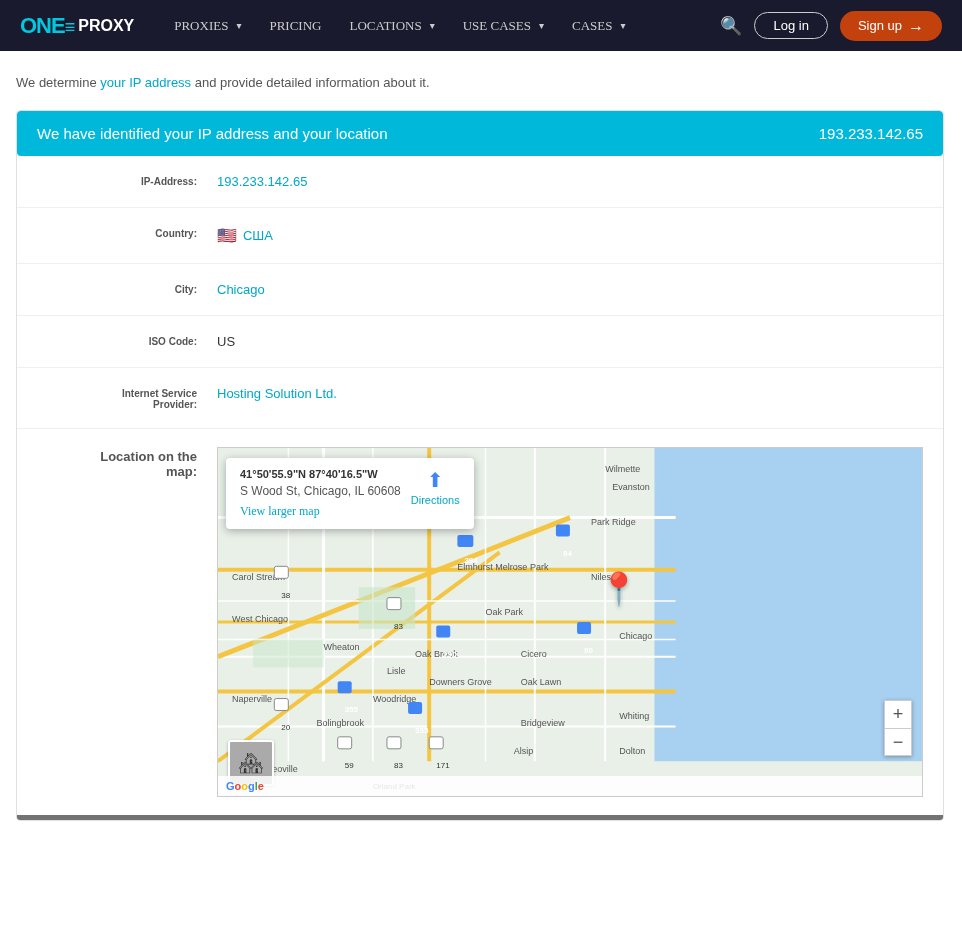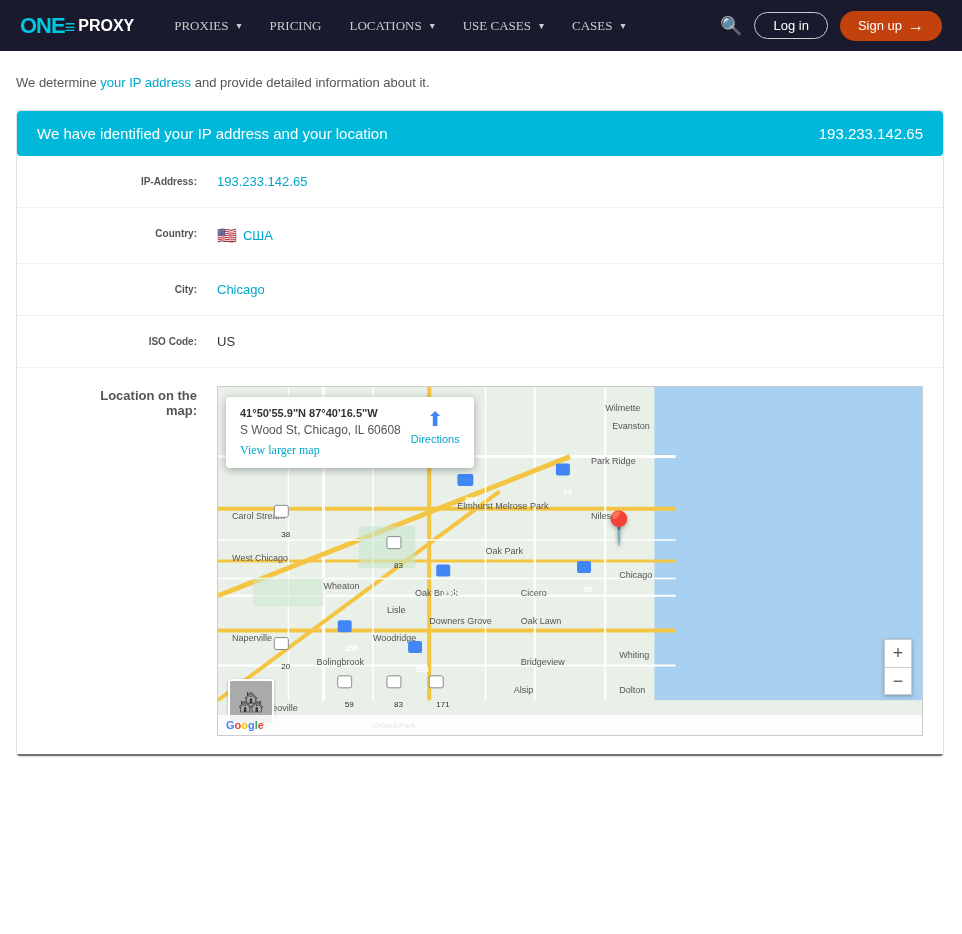--- a/index.html
+++ b/index.html
@@ -145,21 +145,21 @@
       align-items: center;
       gap: 6px;
     }
     .info-value.plain { color: #333; }
     .flag-emoji { font-size: 16px; }
 
     
     .map-row {
       display: flex;
       padding: 18px 20px;
-      border-bottom: 2px solid #737373;
+      border-bottom: 5px solid #737373;
       align-items: flex-start;
     }
     .map-label {
       width: 180px;
       min-width: 180px;
       font-weight: 600;
       color: #555;
       font-size: 13px;
       text-align: right;
       padding-right: 20px;
@@ -382,20 +382,26 @@
     <div class="info-row">
       <div class="info-label">City:</div>
       <div class="info-value">Chicago</div>
     </div>
 
     <div class="info-row">
       <div class="info-label">ISO Code:</div>
       <div class="info-value plain">US</div>
     </div>
 
+    <div class="info-row">
+      <div class="info-label">
+        Internet Service<br>Provider:
+      </div>
+      <div class="info-value">Hosting Solution Ltd.</div>
+    </div>
 
     <div class="map-row">
       <div class="map-label">
         Location on the<br>map:
       </div>
       <div class="map-container">
         <div class="fake-map">
 
           <svg class="map-svg" xmlns="http://www.w3.org/2000/svg">
 

